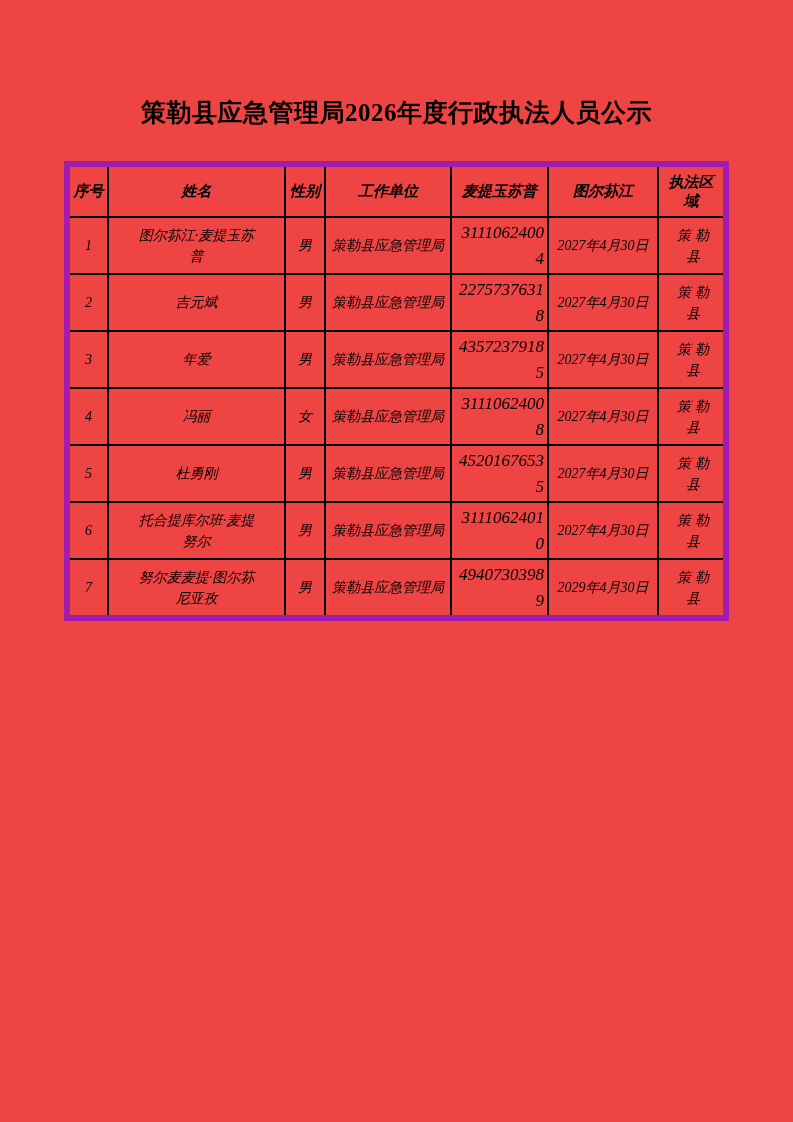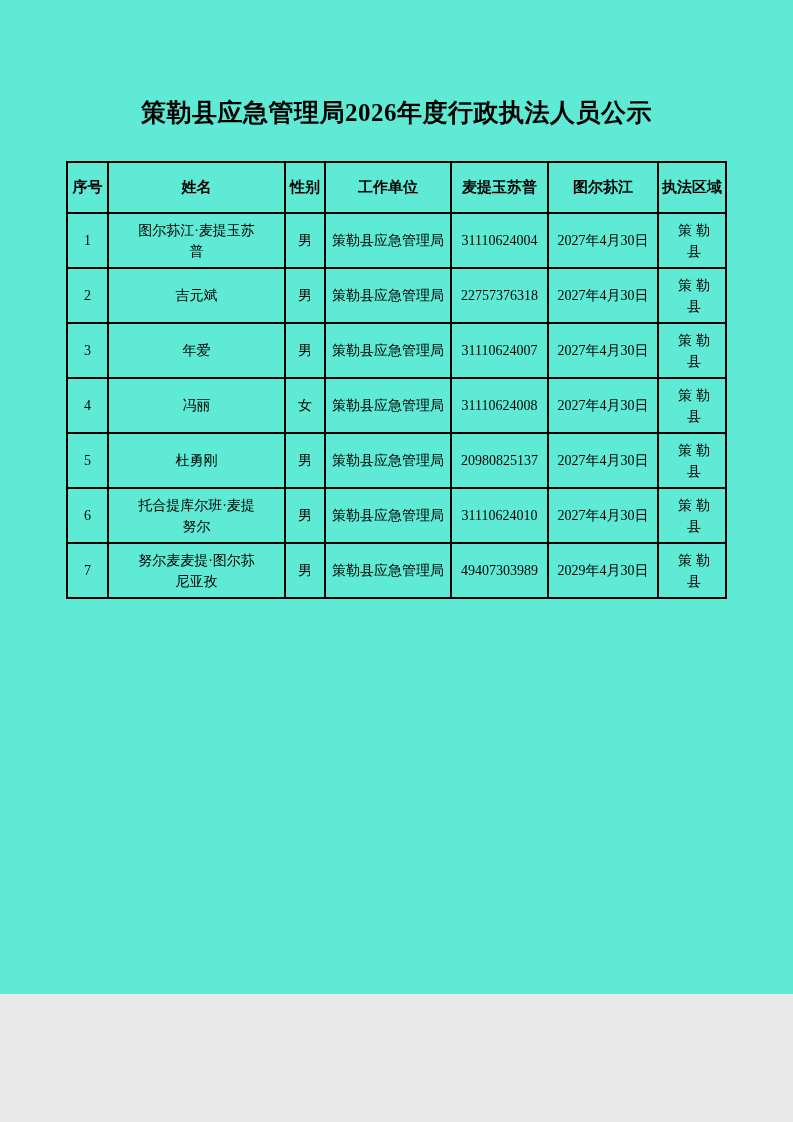--- a/index.html
+++ b/index.html
@@ -3,41 +3,42 @@
 <meta charset="utf-8">
 <style>
   html, body {
     margin: 0;
     padding: 0;
     background: #e8e8e8;
   }
   .page {
     position: relative;
     width: 793px;
-    height: 994px;
+    height: 1122px;
     margin: 0 auto;
-    background: #5eead4;
+    background: #ef4444;
     font-family: "Liberation Serif", "DejaVu Serif", serif;
     color: #000000;
     overflow: hidden;
   }
   .doc-title {
     padding-top: 98px;
     text-align: center;
     font-size: 25px;
     font-weight: bold;
     letter-spacing: 0.5px;
     line-height: 1.2;
   }
   table.notice-table {
     margin: 33px auto 15px auto;
     border-collapse: collapse;
     table-layout: fixed;
     width: 659px;
-    border: 2px solid #a21caf;
+    border: 6px solid #a21caf;
+    font-style: italic;
   }
   .notice-table th,
   .notice-table td {
     border: 2px solid #000000;
     text-align: center;
     vertical-align: middle;
     padding: 2px 3px;
     overflow: hidden;
     word-break: break-all;
   }
@@ -46,21 +47,21 @@
     font-size: 15px;
     font-weight: bold;
   }
   .notice-table td {
     height: 49px;
     font-size: 14px;
     line-height: 1.5;
   }
   
   .notice-table td.col-1 { padding: 2px 24px; }
-  .notice-table td.col-4 { font-size: 14px; }
+  .notice-table td.col-4 { font-size: 17px; text-align: right; }
   .notice-table td.col-6 { letter-spacing: 4px; padding-left: 11px; }
 </style>
 </head>
 <body>
 
 <div class="page">
 
   <div class="doc-title">策勒县应急管理局2026年度行政执法人员公示</div>
 
   <table class="notice-table">
@@ -101,39 +102,39 @@
           <td class="col-3">策勒县应急管理局</td>
           <td class="col-4">22757376318</td>
           <td class="col-5">2027年4月30日</td>
           <td class="col-6">策勒县</td>
         </tr>
         <tr>
           <td class="col-0">3</td>
           <td class="col-1">年爱</td>
           <td class="col-2">男</td>
           <td class="col-3">策勒县应急管理局</td>
-          <td class="col-4">31110624007</td>
+          <td class="col-4">43572379185</td>
           <td class="col-5">2027年4月30日</td>
           <td class="col-6">策勒县</td>
         </tr>
         <tr>
           <td class="col-0">4</td>
           <td class="col-1">冯丽</td>
           <td class="col-2">女</td>
           <td class="col-3">策勒县应急管理局</td>
           <td class="col-4">31110624008</td>
           <td class="col-5">2027年4月30日</td>
           <td class="col-6">策勒县</td>
         </tr>
         <tr>
           <td class="col-0">5</td>
           <td class="col-1">杜勇刚</td>
           <td class="col-2">男</td>
           <td class="col-3">策勒县应急管理局</td>
-          <td class="col-4">20980825137</td>
+          <td class="col-4">45201676535</td>
           <td class="col-5">2027年4月30日</td>
           <td class="col-6">策勒县</td>
         </tr>
         <tr>
           <td class="col-0">6</td>
           <td class="col-1">托合提库尔班·麦提努尔</td>
           <td class="col-2">男</td>
           <td class="col-3">策勒县应急管理局</td>
           <td class="col-4">31110624010</td>
           <td class="col-5">2027年4月30日</td>

